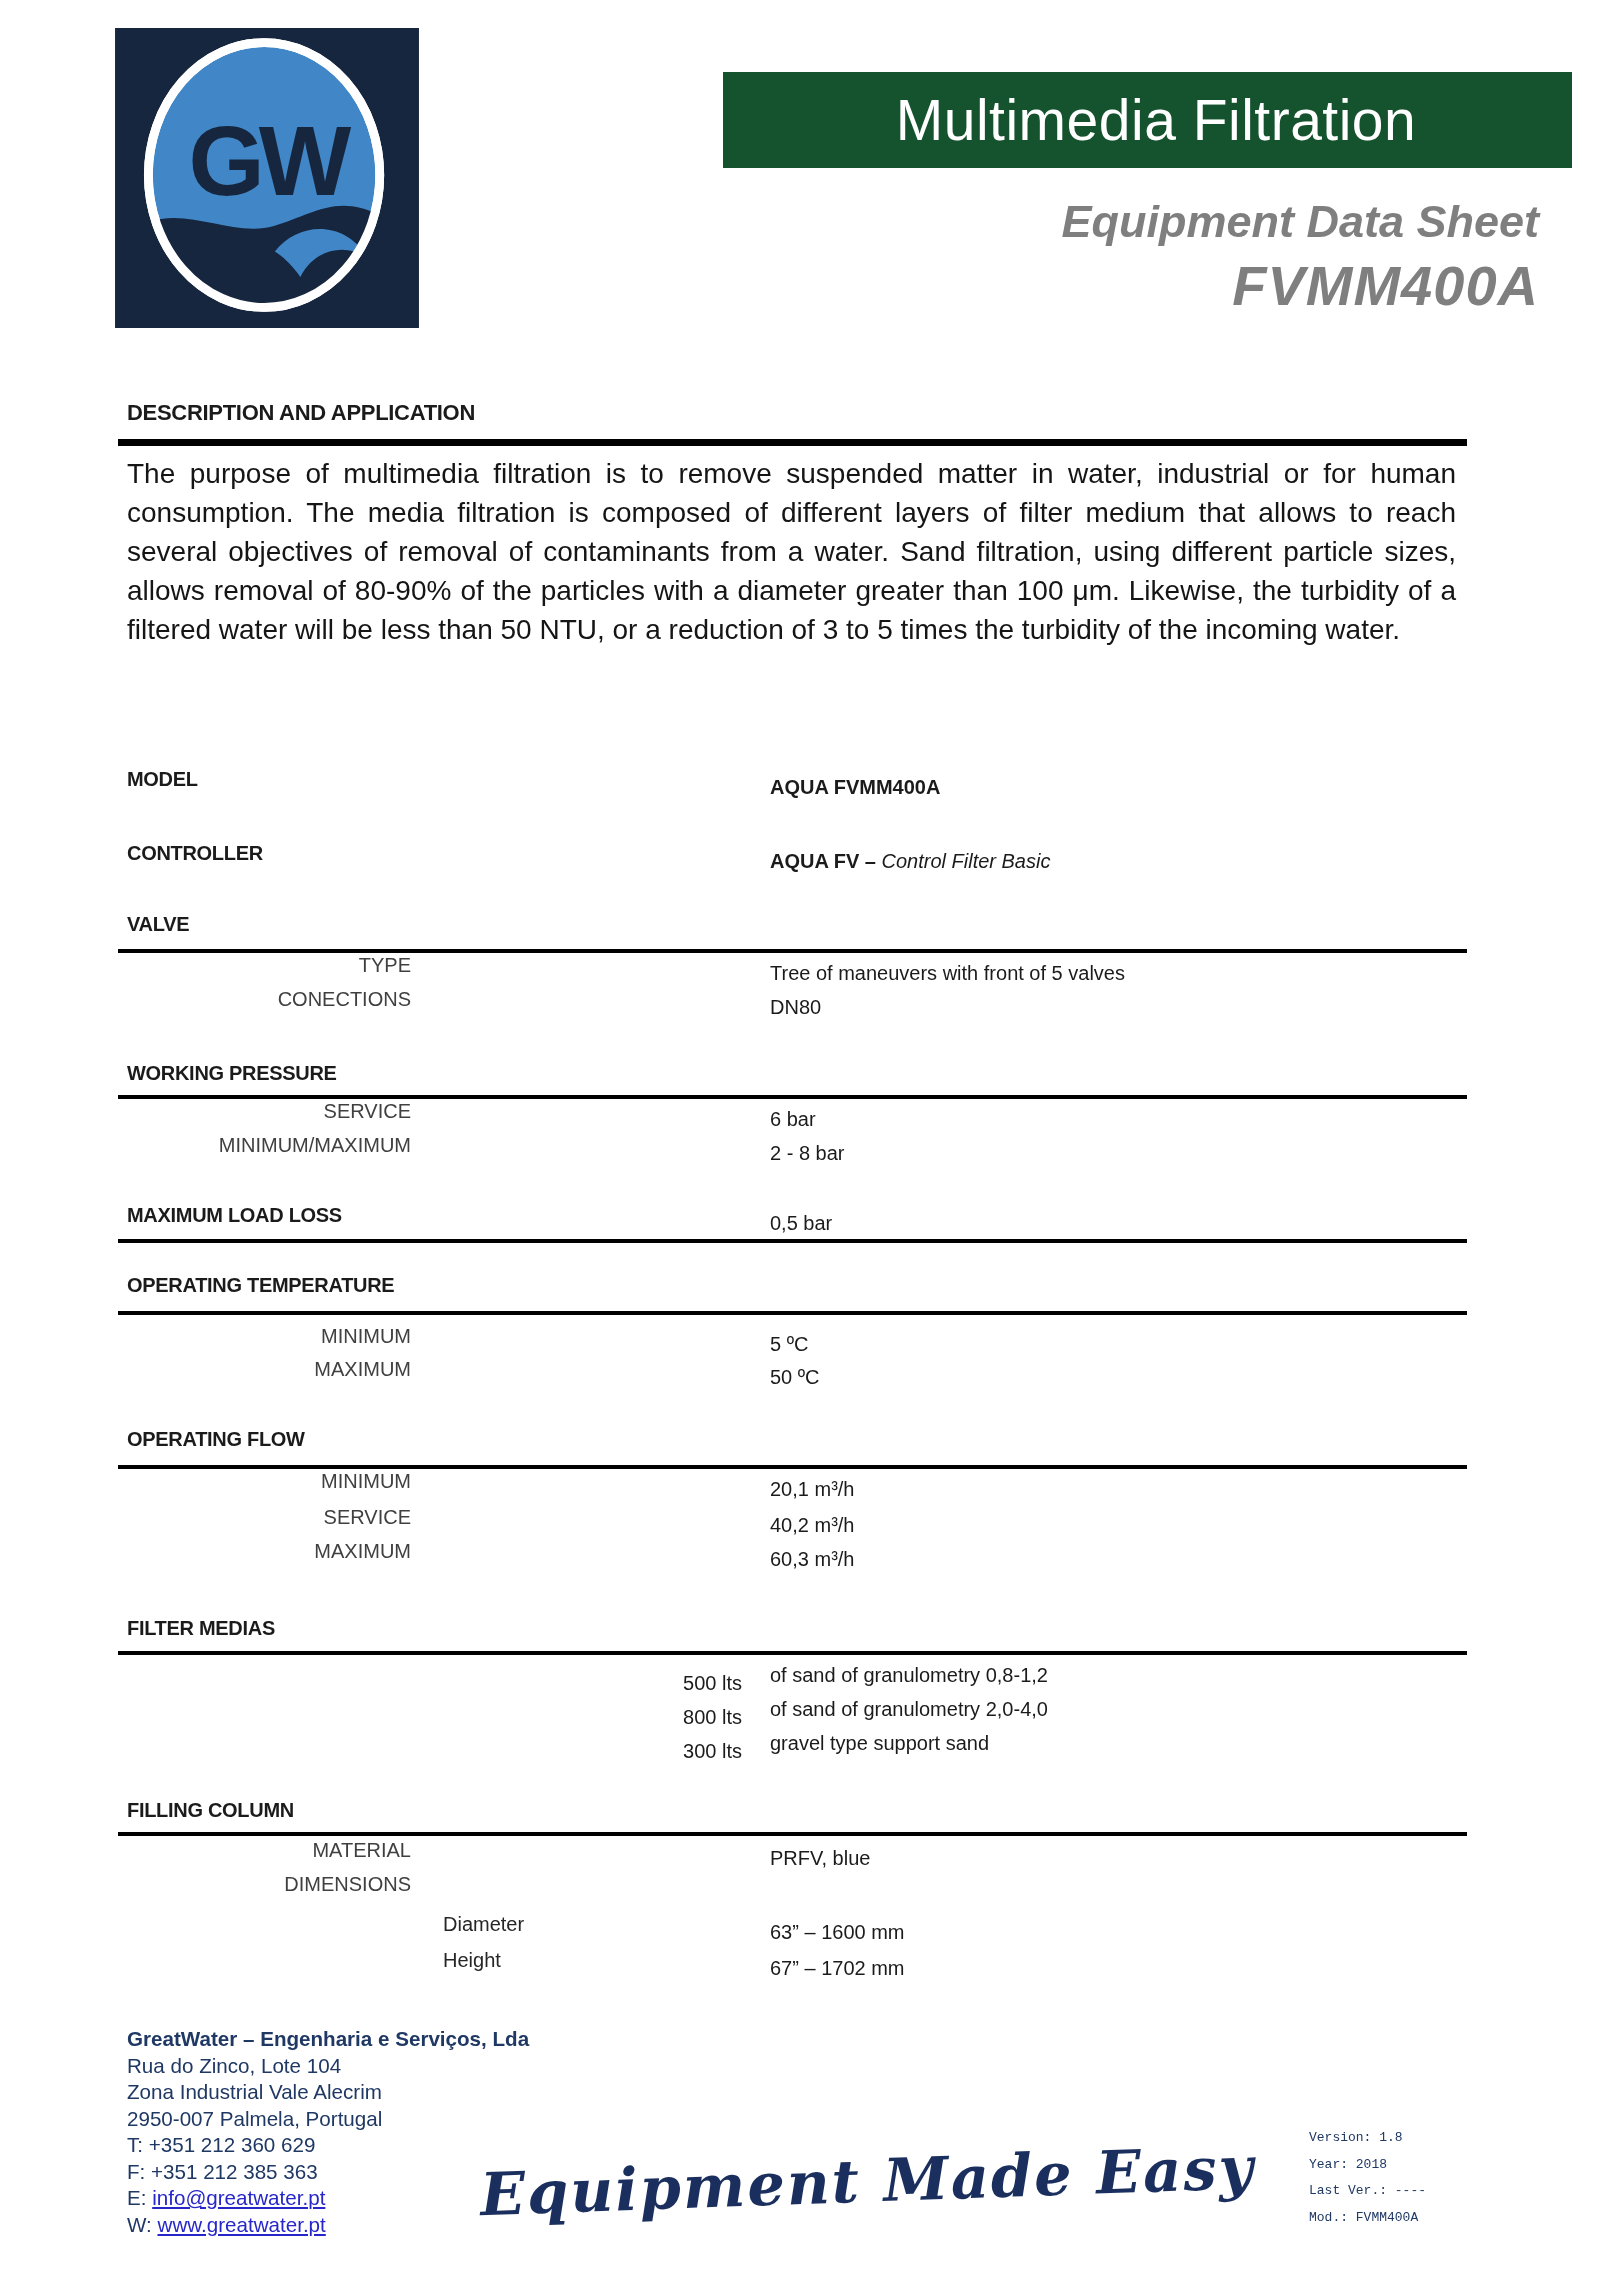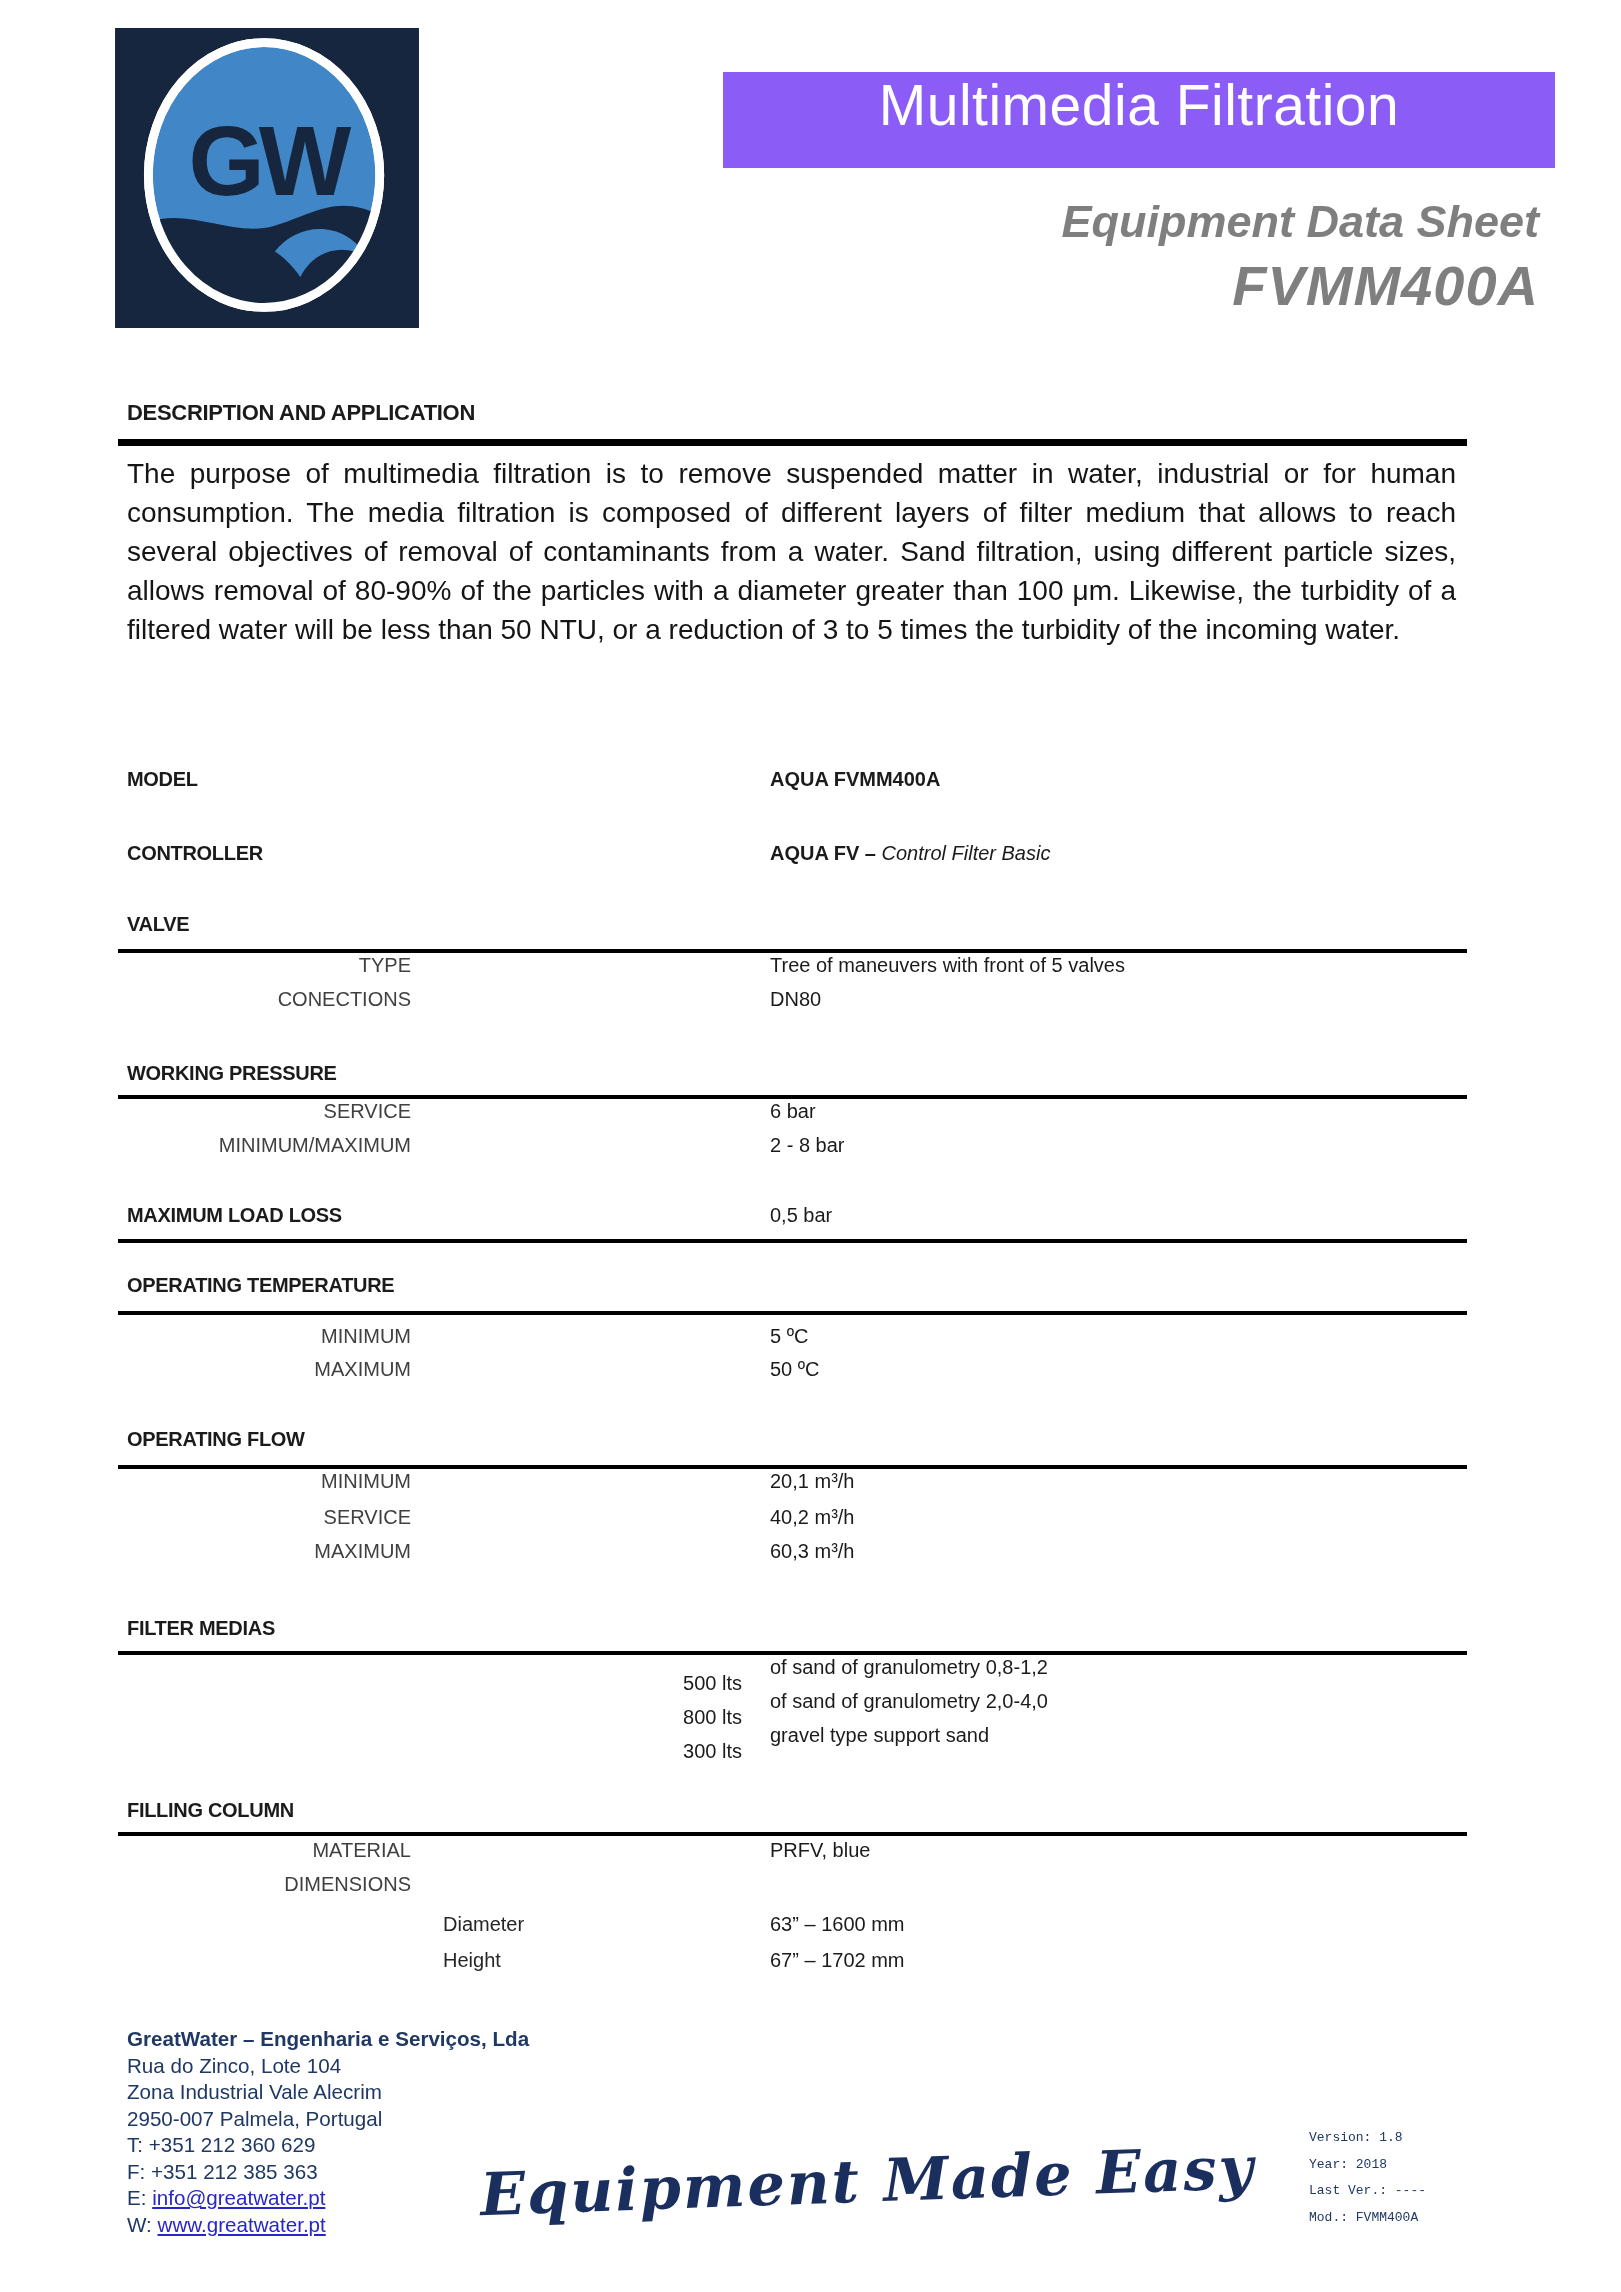--- a/index.html
+++ b/index.html
@@ -1,39 +1,39 @@
 <!DOCTYPE html>
 <html><head>
 <meta charset="utf-8">
 <style>
   html,body{margin:0;padding:0;background:#ffffff;}
   .page{position:relative;width:1621px;height:2293px;background:#ffffff;overflow:hidden;
         font-family:"Liberation Sans",sans-serif;color:#1b1b1b;}
   
   .logo{position:absolute;left:115px;top:28px;width:304px;height:300px;}
-  .banner{position:absolute;left:723px;top:72px;width:832px;height:96px;background:#8b5cf6;
-          display:flex;align-items:flex-start;justify-content:center;}
+  .banner{position:absolute;left:723px;top:72px;width:832px;height:96px;background:#14532d;
+          display:flex;align-items:center;justify-content:center;padding-left:17px;}
   .banner .t{color:#ffffff;font-size:57px;letter-spacing:0.5px;}
   .subtitle{position:absolute;right:82px;top:196px;width:882px;text-align:right;
             color:#7f7f7f;font-size:45px;font-weight:bold;font-style:italic;}
   .modelcode{position:absolute;right:82px;top:253px;width:882px;text-align:right;
              color:#7f7f7f;font-size:56px;font-weight:bold;font-style:italic;letter-spacing:1px;}
   
   .desc-h{position:absolute;left:127px;top:400px;font-size:22px;font-weight:bold;letter-spacing:-0.3px;}
   .rule{position:absolute;left:118px;width:1349px;height:3.9px;background:#000;}
   .rule.thick{height:6.9px;}
   .desc-p{position:absolute;left:127px;top:454px;width:1329px;font-size:28px;line-height:39px;
           text-align:justify;color:#151515;}
   
   .row{position:absolute;left:0;width:1621px;height:35px;font-size:20px;}
   .lab-header{position:absolute;left:127px;font-weight:bold;letter-spacing:-0.3px;white-space:nowrap;}
   .lab-sub{position:absolute;left:127px;width:284px;text-align:right;color:#404040;white-space:nowrap;}
   .lab-indent{position:absolute;left:443px;color:#262626;white-space:nowrap;}
   .qty{position:absolute;left:529px;width:213px;text-align:right;white-space:nowrap;margin-top:16px;}
-  .val{position:absolute;left:770px;white-space:nowrap;}
+  .val{position:absolute;left:770px;white-space:nowrap;margin-top:8px;}
   .val .it{font-style:italic;font-weight:normal;}
   .val.b{font-weight:bold;}
   
   .company{position:absolute;left:127px;top:2026px;font-size:20.6px;line-height:26.5px;color:#1f3864;}
   .company .nm{font-weight:bold;}
   .company a{color:#2626c9;text-decoration:underline;}
   .slogan{position:absolute;left:480px;top:2148px;width:696px;text-align:center;
           font-family:"DejaVu Serif",serif;font-style:italic;font-weight:bold;font-size:59px;
           color:#1b2f5e;transform:rotate(-2deg);letter-spacing:2px;white-space:nowrap;}
   .meta{position:absolute;left:1309px;top:2125px;font-size:13px;line-height:26.5px;color:#1f3864;font-family:Liberation Mono, monospace;}

